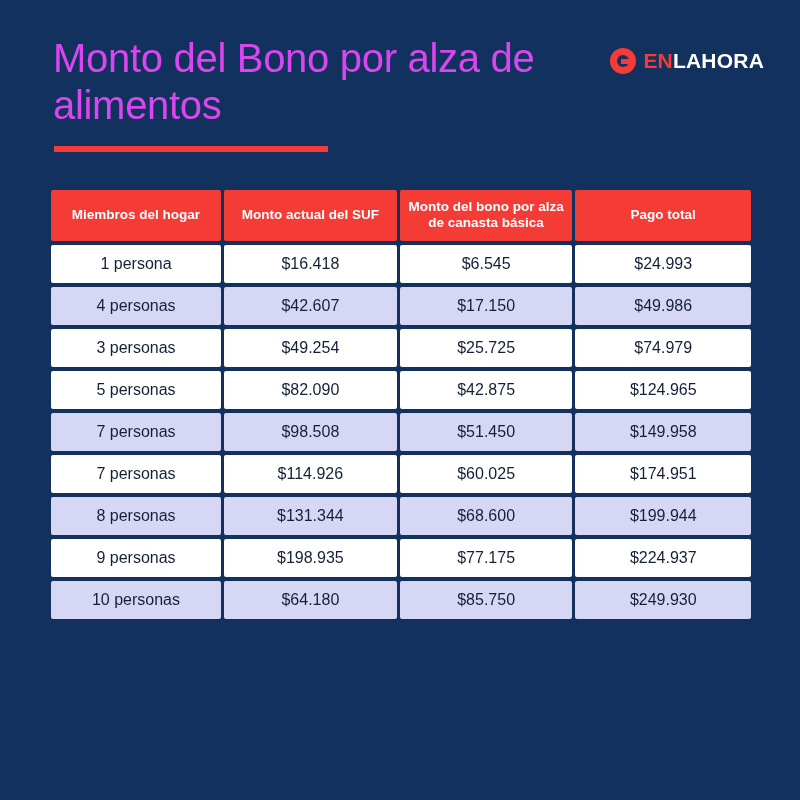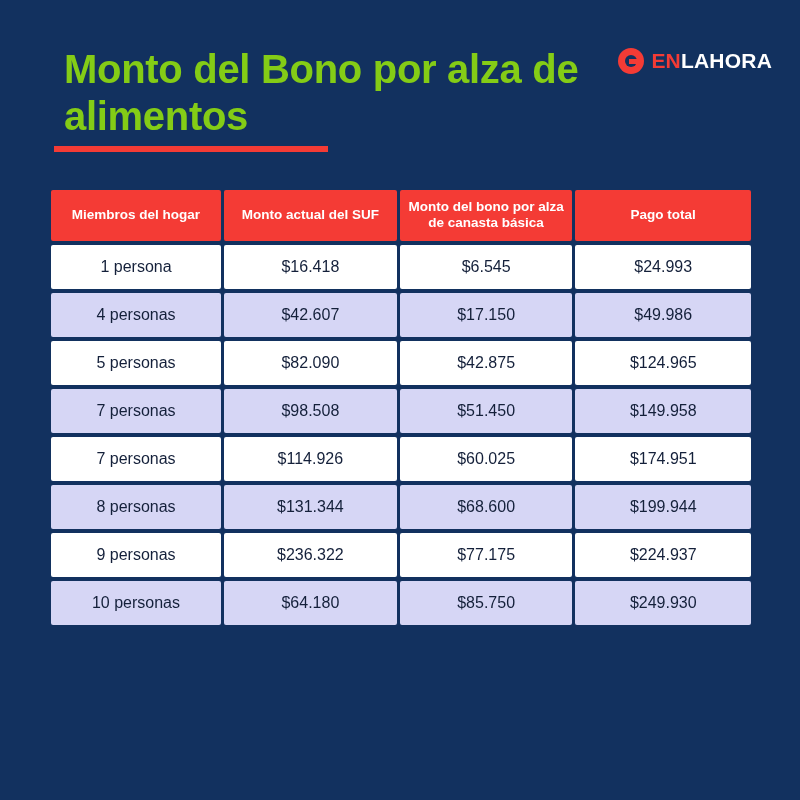--- a/index.html
+++ b/index.html
@@ -22,40 +22,40 @@
   }
   
   .header {
     position: absolute;
     left: 52px;
     top: 34px;
     right: 28px;
     height: 120px;
   }
   .title {
-    color: #84cc16;
+    color: #d946ef;
     font-size: 40px;
-    font-weight: bold;
+    font-weight: normal;
     line-height: 1.18;
     letter-spacing: -0.3px;
     width: 520px;
-    margin: 12px;
+    margin: 1px;
   }
   .title-underline {
     position: absolute;
     left: 2px;
     top: 112px;
     width: 274px;
     height: 6px;
     background: #f43b35;
   }
   
   .logo {
     position: absolute;
-    right: 0px;
+    right: 8px;
     top: 14px;
     display: flex;
     align-items: center;
     gap: 7px;
   }
   .logo-mark {
     width: 26px;
     height: 26px;
     border-radius: 50%;
     background: #f43b35;
@@ -115,21 +115,21 @@
     vertical-align: middle;
     border-radius: 2px;
     height: 44px;
     box-sizing: border-box;
   }
   table.bono td {
     color: #14203a;
     font-size: 16px;
     text-align: center;
     padding: 9px 4px;
-    height: 44px;
+    height: 38px;
     box-sizing: border-box;
     border-radius: 2px;
   }
   tr.row-odd td { background: #ffffff; }
   tr.row-even td { background: #d6d6f5; }
   .col-1 { width: 24.6%; }
   .col-2 { width: 25.0%; }
   .col-3 { width: 25.0%; }
   .col-4 { width: 25.4%; }
 </style>
@@ -171,20 +171,26 @@
           <td>$6.545</td>
           <td>$24.993</td>
         </tr>
         <tr class="row-even">
           <td>4 personas</td>
           <td>$42.607</td>
           <td>$17.150</td>
           <td>$49.986</td>
         </tr>
         <tr class="row-odd">
+          <td>3 personas</td>
+          <td>$49.254</td>
+          <td>$25.725</td>
+          <td>$74.979</td>
+        </tr>
+        <tr class="row-odd">
           <td>5 personas</td>
           <td>$82.090</td>
           <td>$42.875</td>
           <td>$124.965</td>
         </tr>
         <tr class="row-even">
           <td>7 personas</td>
           <td>$98.508</td>
           <td>$51.450</td>
           <td>$149.958</td>
@@ -196,21 +202,21 @@
           <td>$174.951</td>
         </tr>
         <tr class="row-even">
           <td>8 personas</td>
           <td>$131.344</td>
           <td>$68.600</td>
           <td>$199.944</td>
         </tr>
         <tr class="row-odd">
           <td>9 personas</td>
-          <td>$236.322</td>
+          <td>$198.935</td>
           <td>$77.175</td>
           <td>$224.937</td>
         </tr>
         <tr class="row-even">
           <td>10 personas</td>
           <td>$64.180</td>
           <td>$85.750</td>
           <td>$249.930</td>
         </tr>
       </tbody>

